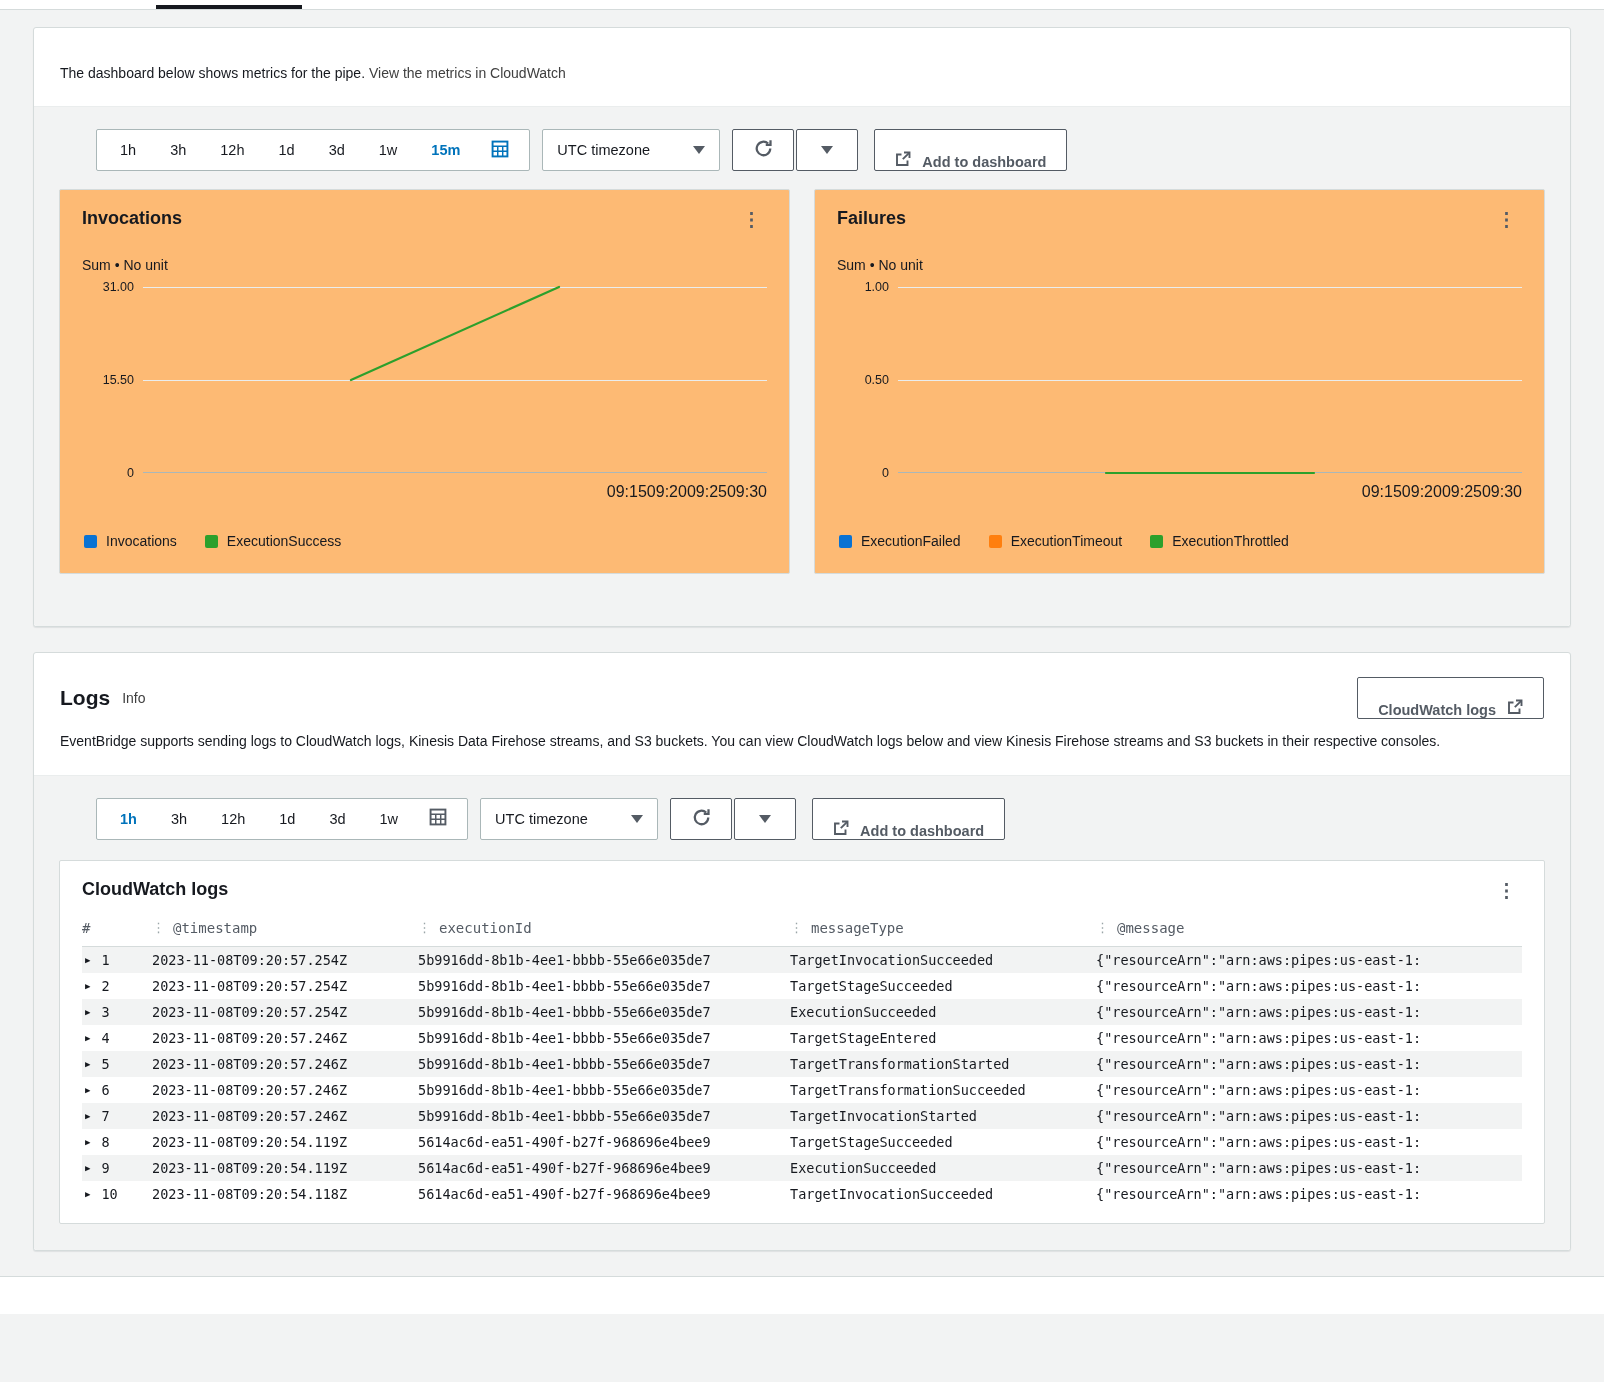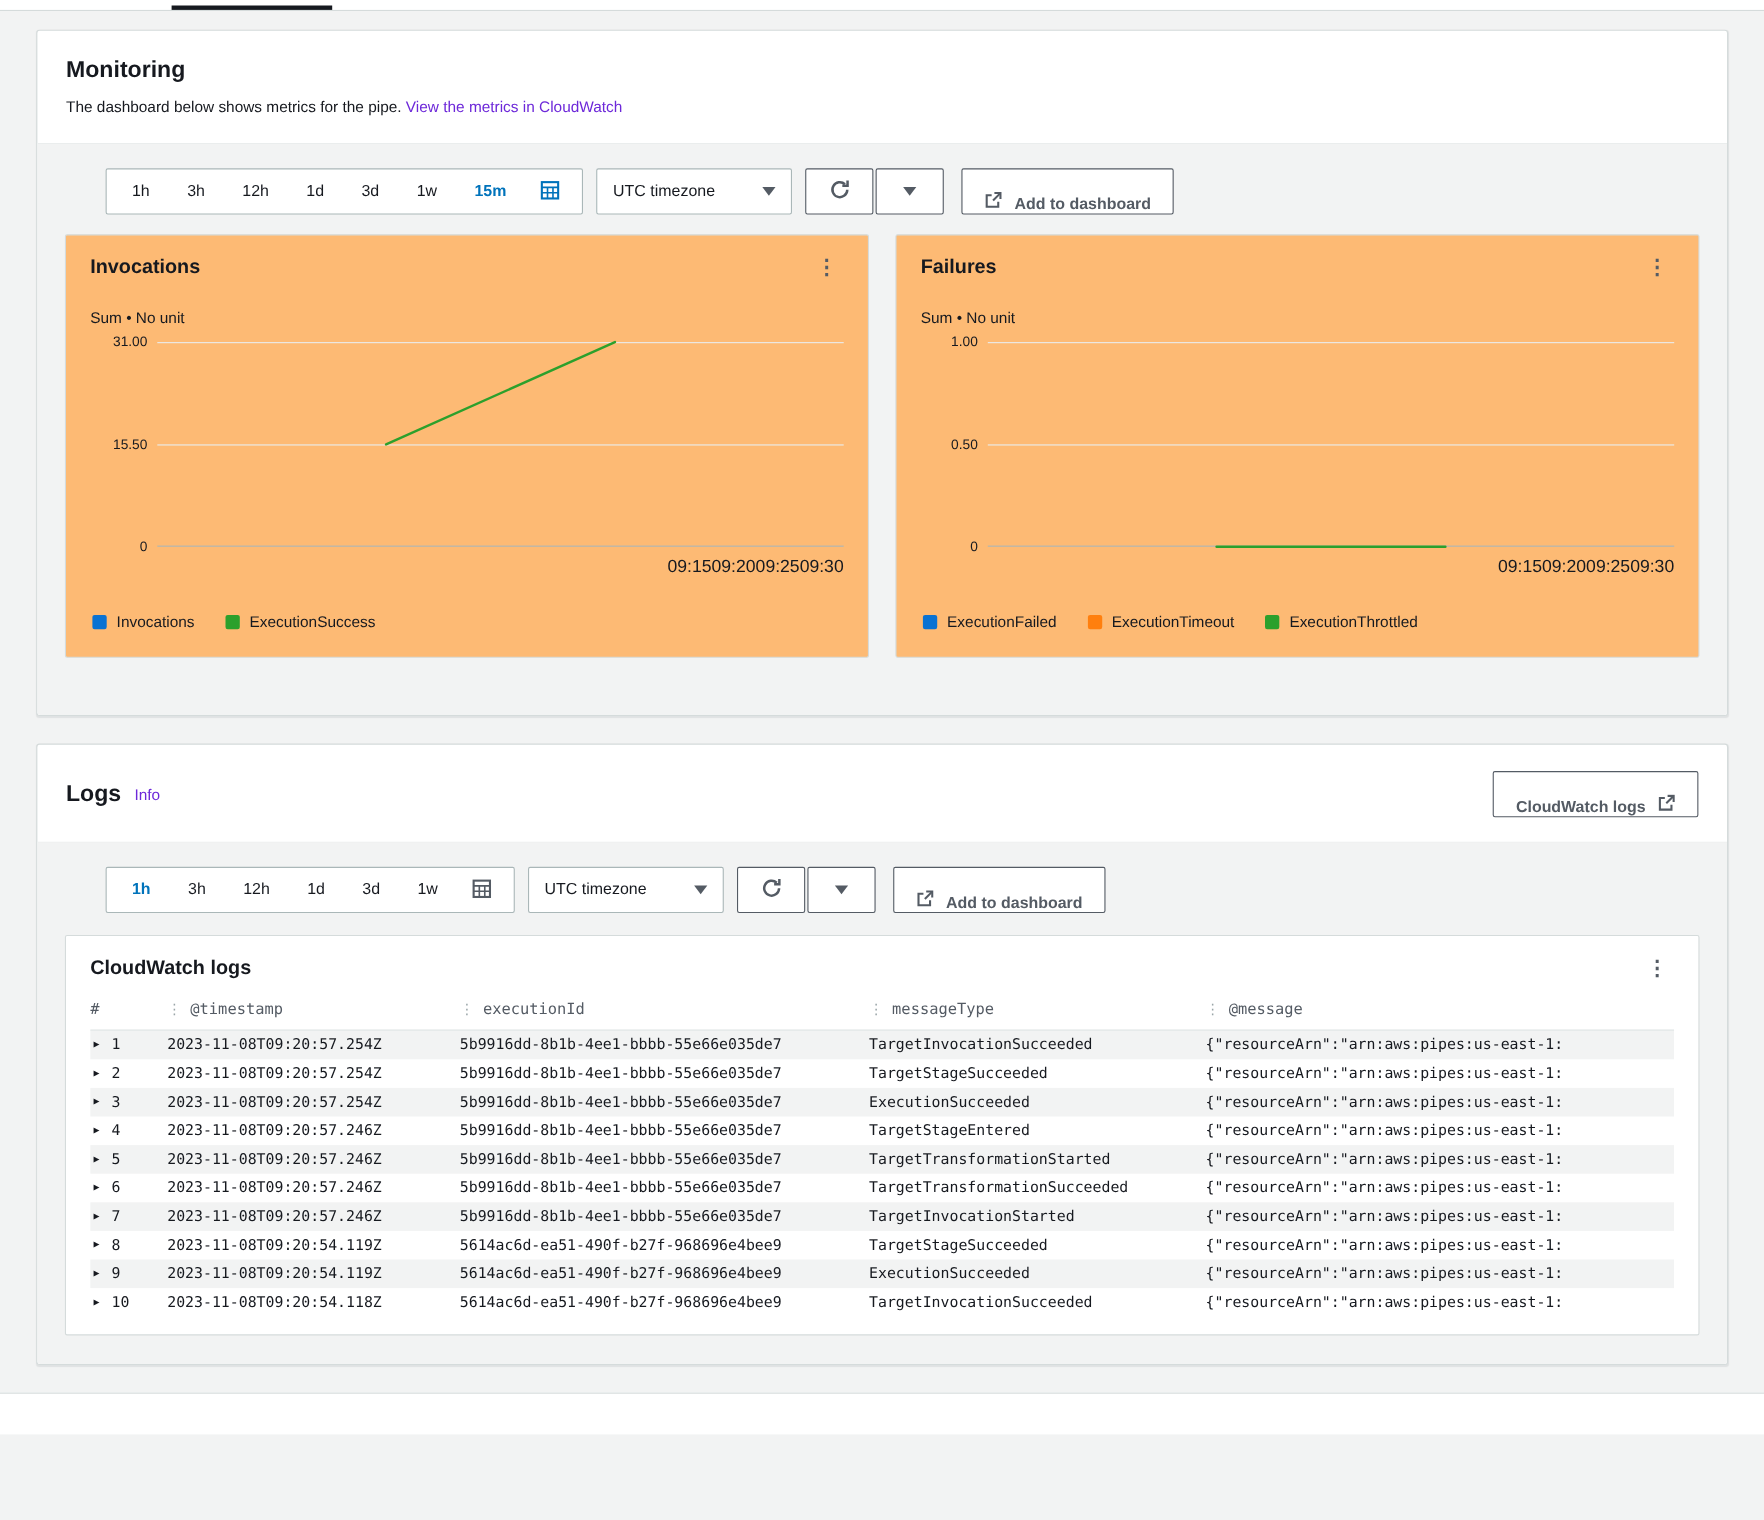--- a/index.html
+++ b/index.html
@@ -15,21 +15,21 @@
 
   
   .tabbar { height: 10px; background: #fff; border-bottom: 1px solid #d5dbdb; position: relative; }
   .tab-underline { position: absolute; left: 156px; bottom: 0; width: 146px; height: 4px; background: #16191f; }
 
   
   .card { margin: 17px 33px 0; background: #fff; border: 1px solid #d5dbdb; border-radius: 3px; box-shadow: 0 1px 1px rgba(0,28,36,.08); }
   .card-header { padding: 24px 26px 22px; }
   .card-title { margin: 0; font-size: 21px; font-weight: 700; }
   .desc { margin: 11px 0 0; font-size: 14px; line-height: 1.5; }
-  .link { color: #6d28d9; text-decoration: none; cursor: pointer; }
+  .link { color: #404040; text-decoration: none; cursor: pointer; }
   .card-body { background: #f2f3f3; border-top: 1px solid #eaeded; padding: 22px 25px 52px; border-radius: 0 0 3px 3px; }
 
   
   .controls-row { display: flex; align-items: center; gap: 12px; margin-bottom: 18px; padding-left: 37px; }
   .seg { display: inline-flex; align-items: center; background: #fff; border: 1px solid #aab7b8; border-radius: 2px; height: 42px; padding: 0 6px; }
   .seg-item { border: none; background: none; font-size: 14.5px; color: #16191f; padding: 0 17px; cursor: pointer; height: 100%; }
   .seg-item.selected { color: #0073bb; font-weight: 700; }
   .seg-cal { display: inline-flex; align-items: center; padding: 0 14px; background: none; border: none; cursor: pointer; height: 100%; }
   .seg-cal.blue { color: #0073bb; }
   .seg-cal.gray { color: #545b64; }
@@ -91,21 +91,20 @@
 </style>
 </head>
 <body>
 
 <div class="tabbar">
   <div class="tab-underline"></div>
 </div>
 
 <section class="card">
   <div class="card-header">
-    <h2 class="card-title">Monitoring</h2>
     <p class="desc">
       <span>The dashboard below shows metrics for the pipe.</span>
       <a class="link">View the metrics in CloudWatch</a>
     </p>
   </div>
   <div class="card-body">
 
     <div class="controls-row">
       <div class="seg">
         <button class="seg-item">1h</button>
@@ -253,20 +252,21 @@
         <span>CloudWatch logs</span>
         <span>
           <svg width="16" height="16" viewBox="0 0 16 16">
               <path d="M12.5 9.5v4.5H2V3.5h4.5" fill="none" stroke="currentColor" stroke-width="1.9"></path>
               <path d="M9 1.5h5.5V7" fill="none" stroke="currentColor" stroke-width="1.9"></path>
               <path d="M14.2 1.8L7.8 8.2" fill="none" stroke="currentColor" stroke-width="1.9"></path>
             </svg>
         </span>
       </button>
     </div>
+    <p class="logs-desc">EventBridge supports sending logs to CloudWatch logs, Kinesis Data Firehose streams, and S3 buckets. You can view CloudWatch logs below and view Kinesis Firehose streams and S3 buckets in their respective consoles.</p>
   </div>
 
   <div class="card-body" style="padding-bottom:26px">
 
     <div class="controls-row" style="margin-bottom:20px">
       <div class="seg">
         <button class="seg-item selected">1h</button>
         <button class="seg-item">3h</button>
         <button class="seg-item">12h</button>
         <button class="seg-item">1d</button>

